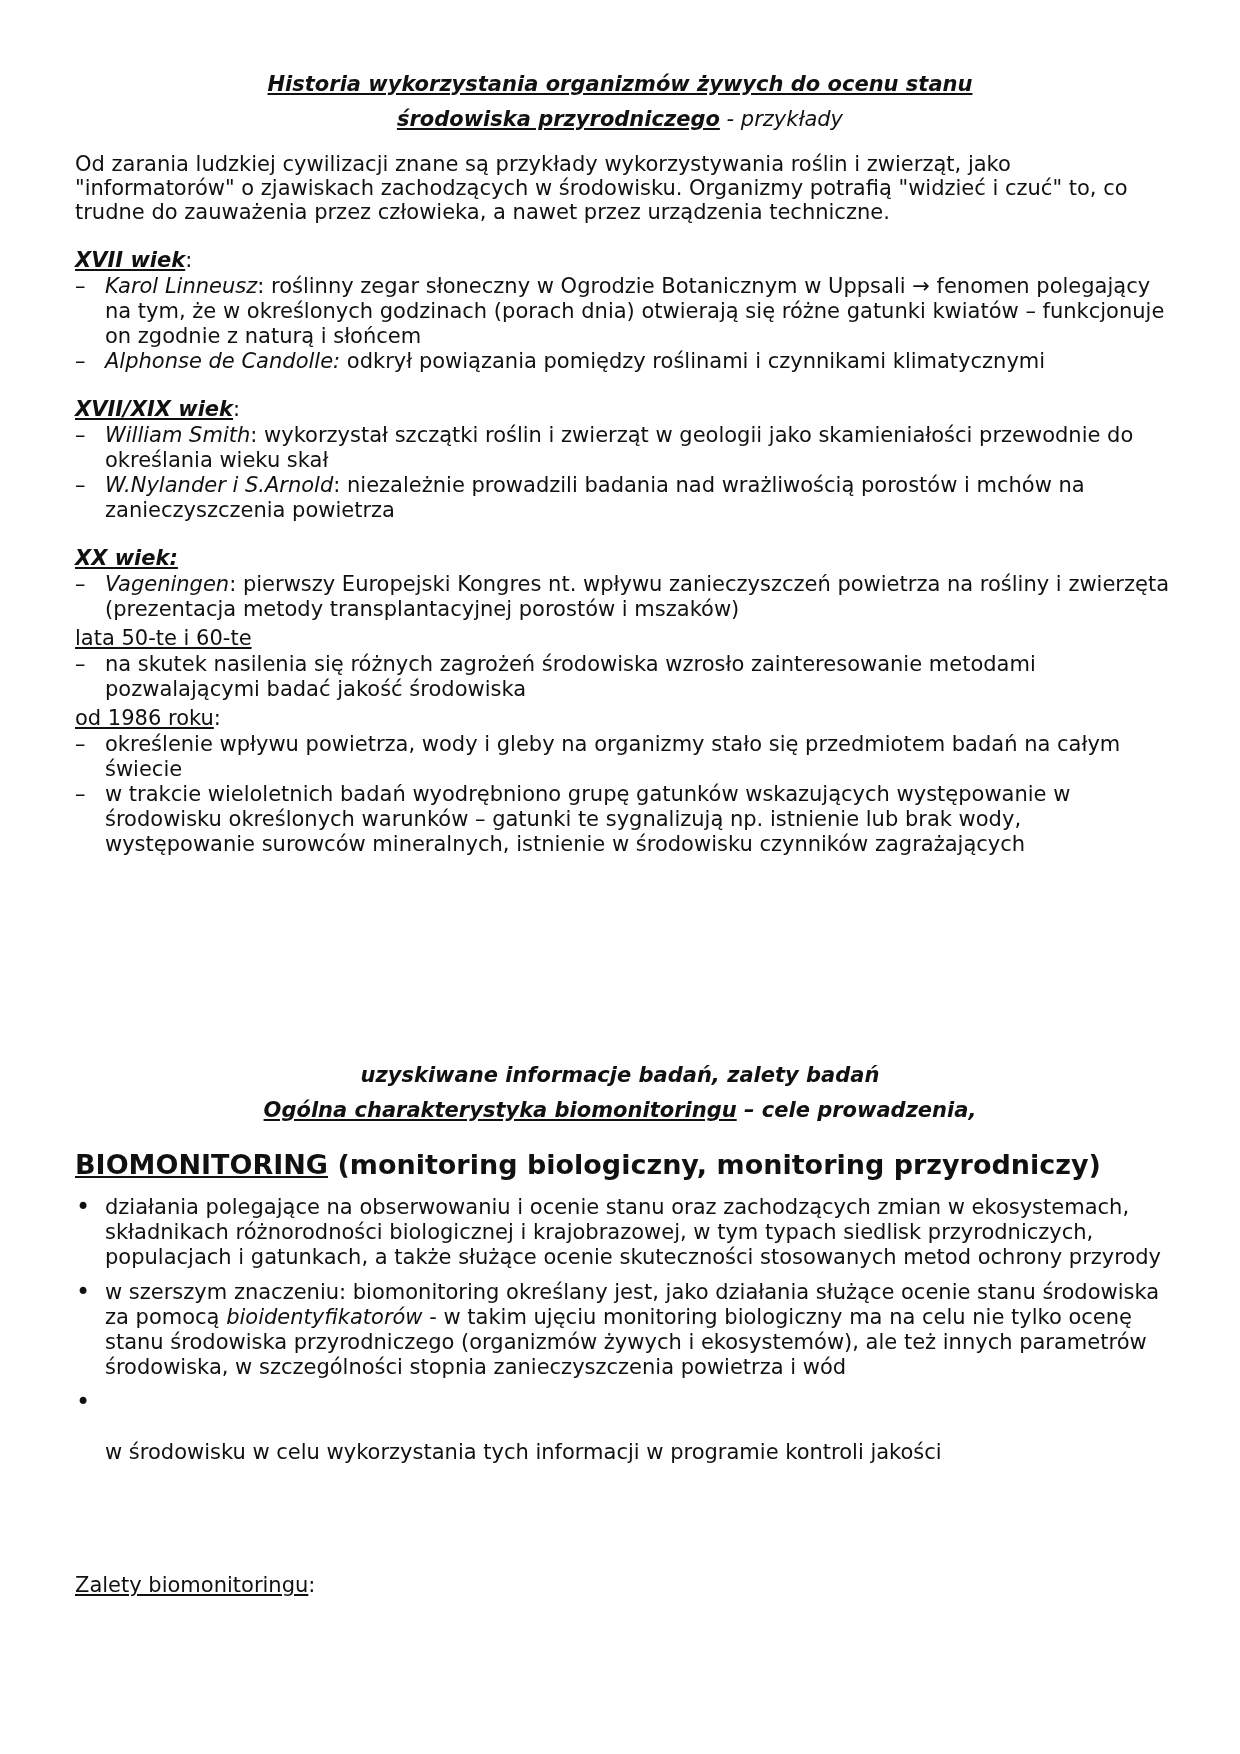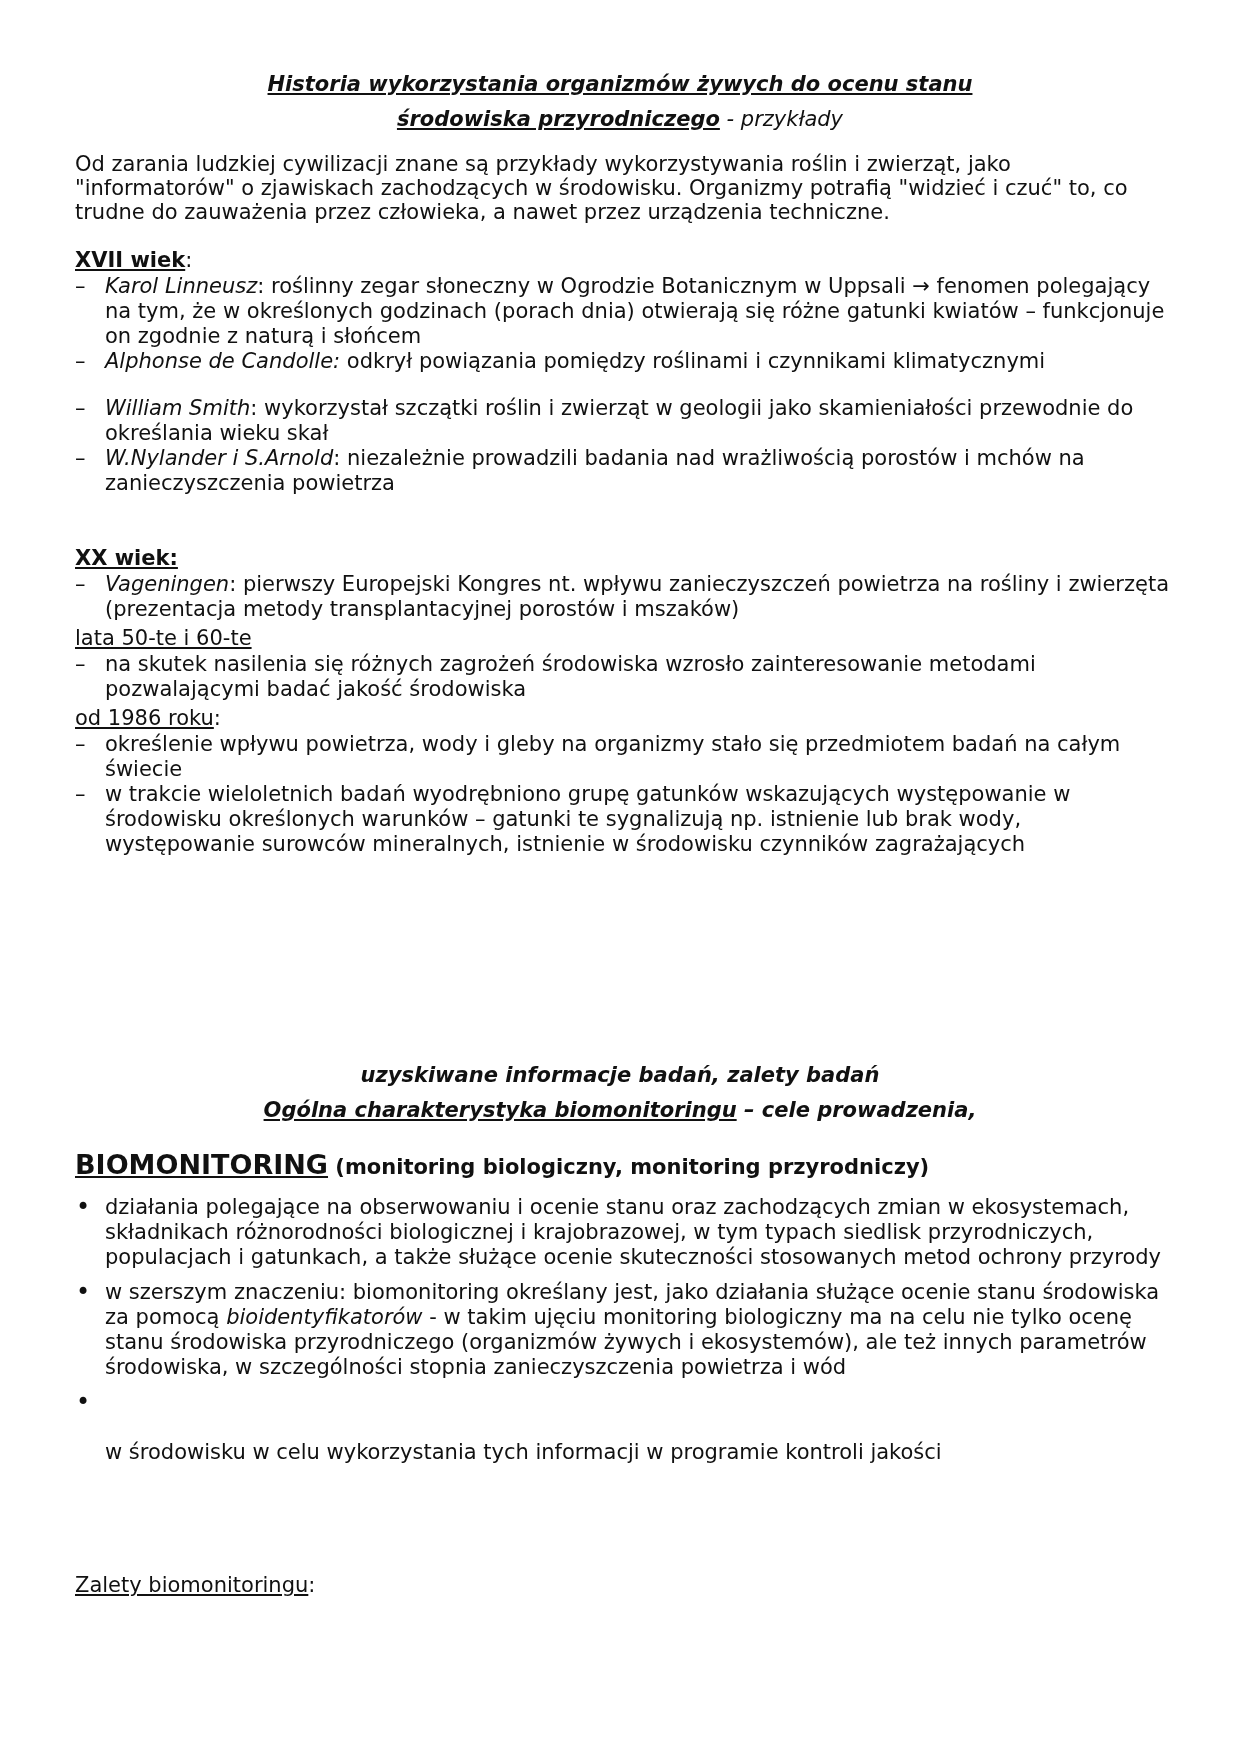--- a/index.html
+++ b/index.html
@@ -8,30 +8,30 @@
     font-family: "DejaVu Sans", sans-serif; color: #111; font-size: 21px;
   }
   .page { position: absolute; left: 75px; top: 0; width: 1090px; }
   .title {
     text-align: center; font-size: 21px; font-weight: bold; font-style: italic;
     line-height: 35px; margin: 0;
   }
   .title .u { text-decoration: underline; }
   .title .light { font-weight: normal; }
   p { margin: 0; line-height: 27px; }
-  .heading { font-weight: bold; text-decoration: underline; }
+  .heading { font-weight: bold; text-decoration: underline; font-style: italic; }
   .sub { text-decoration: underline; text-align: center; }
   ul.dash, ul.dot { list-style: none; margin: 0; padding: 0; }
   ul.dash li, ul.dot li { position: relative; padding-left: 30px; line-height: 27px; }
   ul.dash li::before { content: "–"; position: absolute; left: 0; }
   ul.dot li::before { content: "•"; position: absolute; left: 1px; font-size: 24px; }
   .it { font-style: italic; }
   .bio-head { font-size: 27px; font-weight: bold; }
   .bio-head .big { text-decoration: underline; }
-  .bio-head .small { font-size: 21px; }
+  .bio-head .small { font-size: 27px; }
 </style>
 </head>
 <body>
 
 <div class="page">
 
   <div style="position:absolute; top:67px; left:0; width:1090px;">
     <p class="title"><span class="u">Historia wykorzystania organizmów żywych do ocenu stanu</span></p>
     <p class="title"><span class="u">środowiska przyrodniczego</span><span class="light" style="font-weight:normal;"> - przykłady</span></p>
   </div>
@@ -40,20 +40,21 @@
 
   <div style="position:absolute; top:247px; left:0; width:1100px;">
     <p><span class="heading">XVII wiek</span><span>:</span></p>
     <ul class="dash">
       <li style="line-height:25px;"><span class="it">Karol Linneusz</span><span>: roślinny zegar słoneczny w Ogrodzie Botanicznym w Uppsali → fenomen polegający na tym, że w określonych godzinach (porach dnia) otwierają się różne gatunki kwiatów – funkcjonuje on zgodnie z naturą i słońcem</span></li>
       <li style="line-height:25px;"><span class="it">Alphonse de Candolle:</span><span> odkrył powiązania pomiędzy roślinami i czynnikami klimatycznymi</span></li>
     </ul>
   </div>
 
   <div style="position:absolute; top:396px; left:0; width:1100px;">
+    <p><span class="heading">XVII/XIX wiek</span><span>:</span></p>
     <ul class="dash">
       <li style="line-height:25px;"><span class="it">William Smith</span><span>: wykorzystał szczątki roślin i zwierząt w geologii jako skamieniałości przewodnie do określania wieku skał</span></li>
       <li style="line-height:25px;"><span class="it">W.Nylander i S.Arnold</span><span>: niezależnie prowadzili badania nad wrażliwością porostów i mchów na zanieczyszczenia powietrza</span></li>
     </ul>
   </div>
 
   <div style="position:absolute; top:545px; left:0; width:1100px;">
     <p><span class="heading">XX wiek:</span></p>
     <ul class="dash">
       <li style="line-height:25px;"><span class="it">Vageningen</span><span>: pierwszy Europejski Kongres nt. wpływu zanieczyszczeń powietrza na rośliny i zwierzęta (prezentacja metody transplantacyjnej porostów i mszaków)</span></li>

